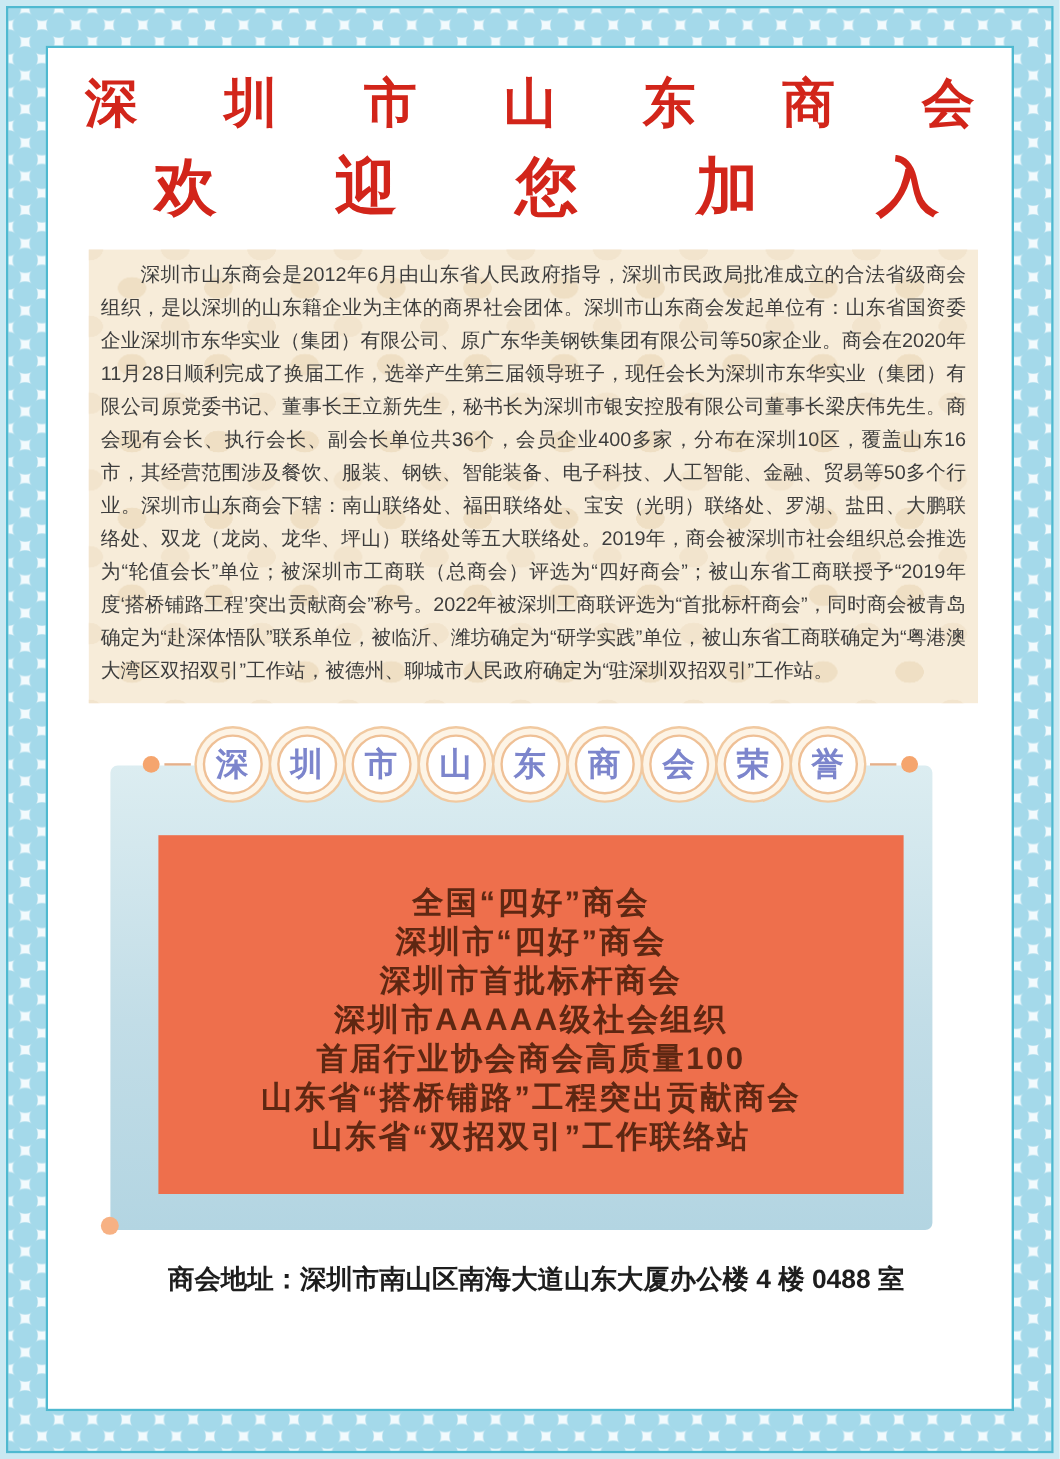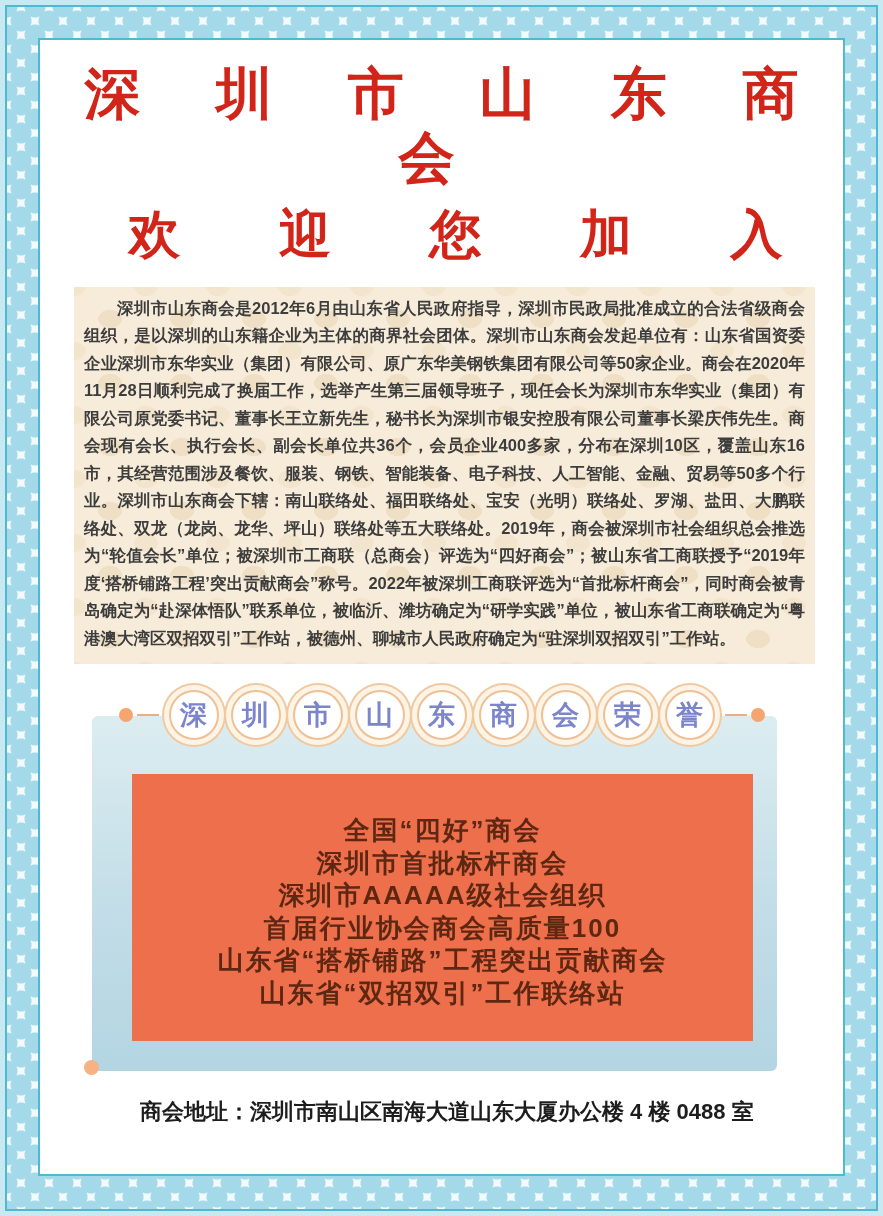--- a/index.html
+++ b/index.html
@@ -31,21 +31,21 @@
     overflow:hidden;
   }
   
   .title{
     text-align:center;
     color:#d2251a;
     font-weight:bold;
     line-height:1.15;
   }
   .title .t1{
-    font-size:56px;
+    font-size:44px;
     letter-spacing:30px;
     text-indent:30px;
     margin-top:8px;
   }
   .title .t2{
     font-size:52px;
     letter-spacing:42px;
     text-indent:42px;
     margin-top:14px;
     padding-left:28px;
@@ -57,21 +57,20 @@
     background-image:
       radial-gradient(ellipse 26px 20px, #efdfc4 45%, rgba(239,223,196,0) 46%),
       radial-gradient(ellipse 26px 20px, #f2e4cd 45%, rgba(242,228,205,0) 46%);
     background-size:72px 64px;
     background-position:0 0,36px 32px;
     color:#3d3d3d;
     font-size:16.5px;
     line-height:27.5px;
     text-align:justify;
     padding:8px 10px 12px 10px;
-    font-weight:bold;
   }
   .intro p{margin:0;text-indent:2em;}
   
   .badge-row{
     position:relative;
     z-index:3;
     margin-top:16px;
     display:flex;
     align-items:center;
     justify-content:center;
@@ -164,20 +163,21 @@
       <span class="badge">荣</span>
       <span class="badge">誉</span>
       <span class="dashline"></span>
       <span class="deco-dot"></span>
     </div>
 
     <div class="panel">
       <span class="corner-dot"></span>
       <div class="orange-box">
         <div class="honor-line">全国“四好”商会</div>
+        <div class="honor-line">深圳市“四好”商会</div>
         <div class="honor-line">深圳市首批标杆商会</div>
         <div class="honor-line">深圳市AAAAA级社会组织</div>
         <div class="honor-line">首届行业协会商会高质量100</div>
         <div class="honor-line">山东省“搭桥铺路”工程突出贡献商会</div>
         <div class="honor-line">山东省“双招双引”工作联络站</div>
       </div>
     </div>
 
     <div class="contact">
       <div class="row full">

